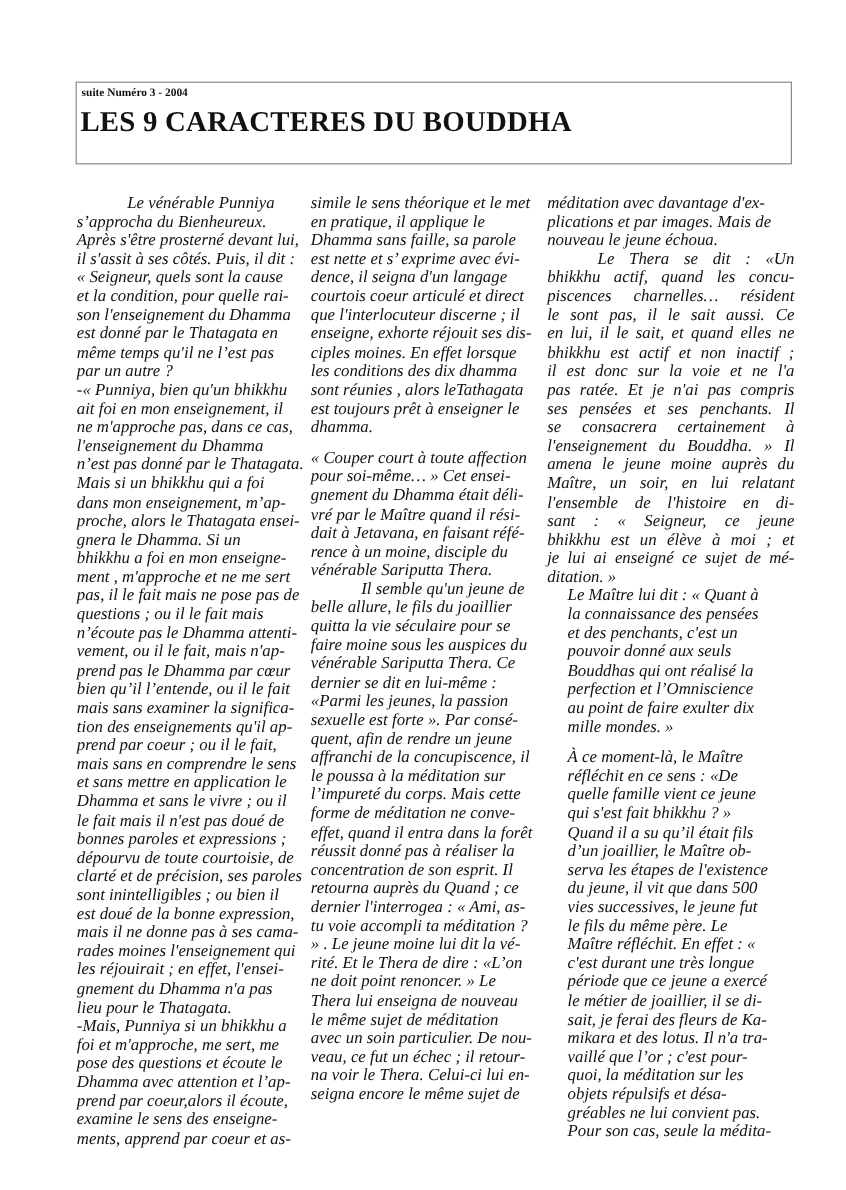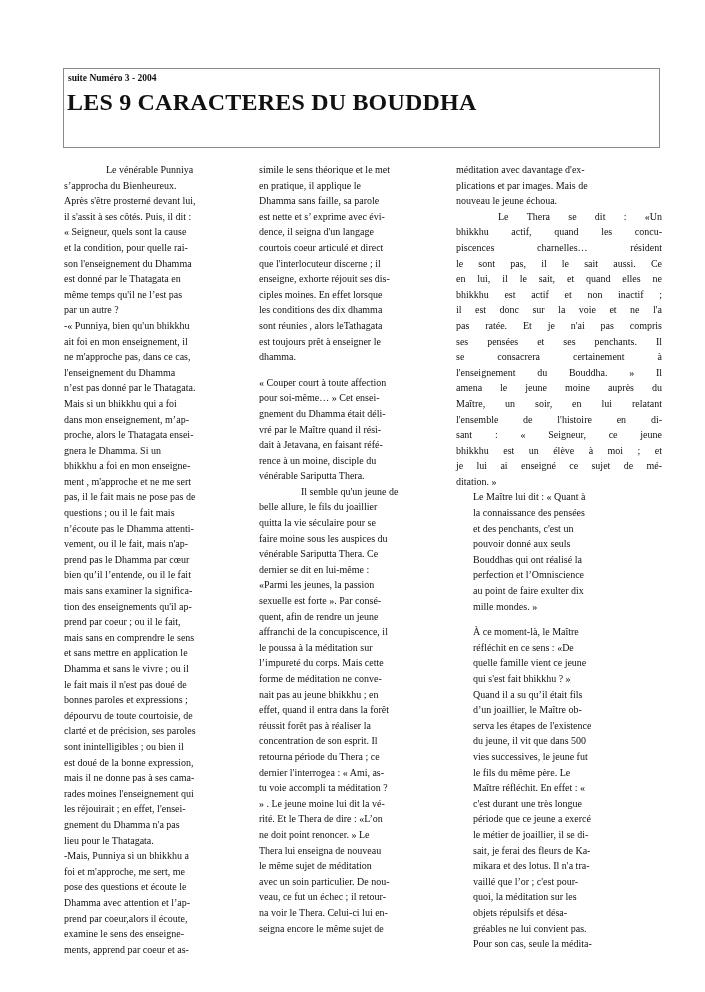--- a/index.html
+++ b/index.html
@@ -1,20 +1,20 @@
 <!DOCTYPE html>
 <html><head>
 <meta charset="utf-8">
 <style>
   html, body { margin: 0; padding: 0; background: #ffffff; }
   body { width: 705px; height: 992px; position: relative; overflow: hidden; font-family: "Liberation Serif", serif; color: #111; }
-  .header-box { position: absolute; left: 63px; top: 68px; width: 597px; height: 80px; border: 1px solid #8a8a8a; box-sizing: border-box; }
+  .header-box { position: absolute; left: 63px; top: 68px; width: 597px; height: 69px; border: 1px solid #8a8a8a; box-sizing: border-box; }
   .issue { position: absolute; left: 4px; top: 4px; font-size: 9.5px; font-weight: bold; }
   .title { position: absolute; left: 3px; top: 20px; font-size: 24px; font-weight: bold; letter-spacing: 0.2px; white-space: nowrap; }
-  .col { position: absolute; top: 162px; font-size: 10px; line-height: 15.6px; }
+  .col { position: absolute; top: 162px; font-size: 14px; line-height: 15.6px; font-style: italic; }
   .col .ln { white-space: nowrap; display: block; height: 15.6px; }
   .col .gap { display: block; height: 10px; }
   #col1 { left: 64px; width: 192px; }
   #col2 { left: 259px; width: 196px; }
   #col3 { left: 456px; width: 206px; }
   .ind { padding-left: 42px; }
   .just { text-align: justify; text-align-last: justify; white-space: normal !important; }
   .sub { padding-left: 17px; }
 </style>
 </head>
@@ -106,25 +106,24 @@
     <span class="ln">faire moine sous les auspices du</span>
     <span class="ln">vénérable Sariputta Thera. Ce</span>
     <span class="ln">dernier se dit en lui-même :</span>
     <span class="ln">«Parmi les jeunes, la passion</span>
     <span class="ln">sexuelle est forte ». Par consé-</span>
     <span class="ln">quent, afin de rendre un jeune</span>
     <span class="ln">affranchi de la concupiscence, il</span>
     <span class="ln">le poussa à la méditation sur</span>
     <span class="ln">l’impureté du corps. Mais cette</span>
     <span class="ln">forme de méditation ne conve-</span>
-    <span class="ln">nait pas au jeune bhikkhu ; en</span>
     <span class="ln">effet, quand il entra dans la forêt</span>
-    <span class="ln">réussit forêt pas à réaliser la</span>
+    <span class="ln">réussit donné pas à réaliser la</span>
     <span class="ln">concentration de son esprit. Il</span>
-    <span class="ln">retourna période du Thera ; ce</span>
+    <span class="ln">retourna auprès du Quand ; ce</span>
     <span class="ln">dernier l'interrogea : « Ami, as-</span>
     <span class="ln">tu voie accompli ta méditation ?</span>
     <span class="ln">» . Le jeune moine lui dit la vé-</span>
     <span class="ln">rité. Et le Thera de dire : «L’on</span>
     <span class="ln">ne doit point renoncer. » Le</span>
     <span class="ln">Thera lui enseigna de nouveau</span>
     <span class="ln">le même sujet de méditation</span>
     <span class="ln">avec un soin particulier. De nou-</span>
     <span class="ln">veau, ce fut un échec ; il retour-</span>
     <span class="ln">na voir le Thera. Celui-ci lui en-</span>

